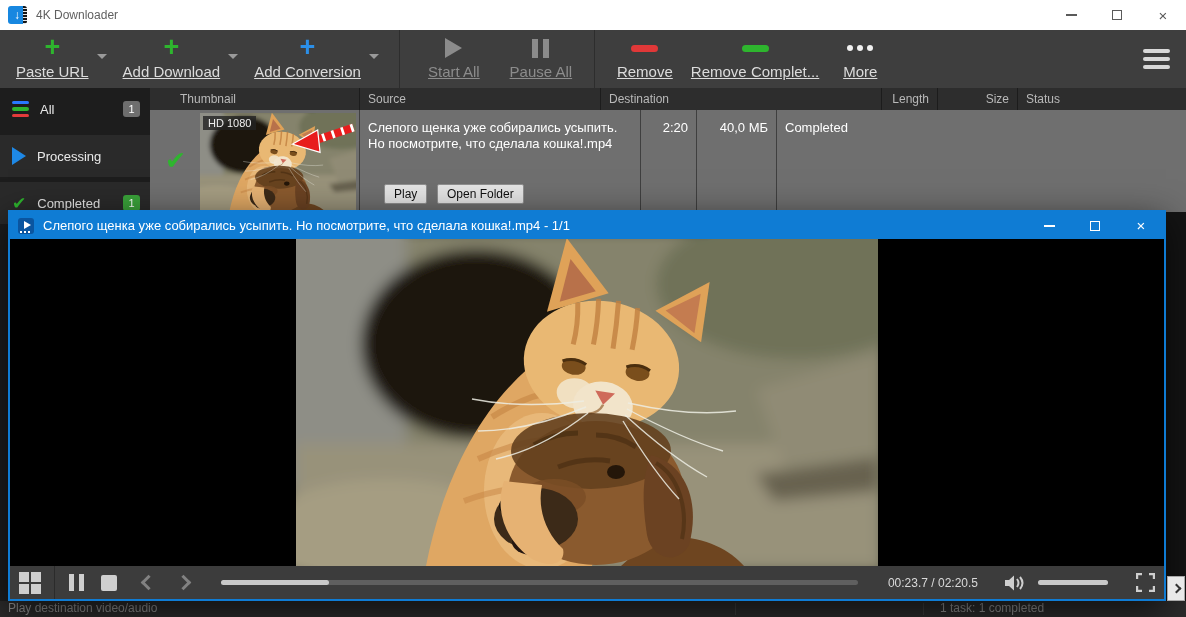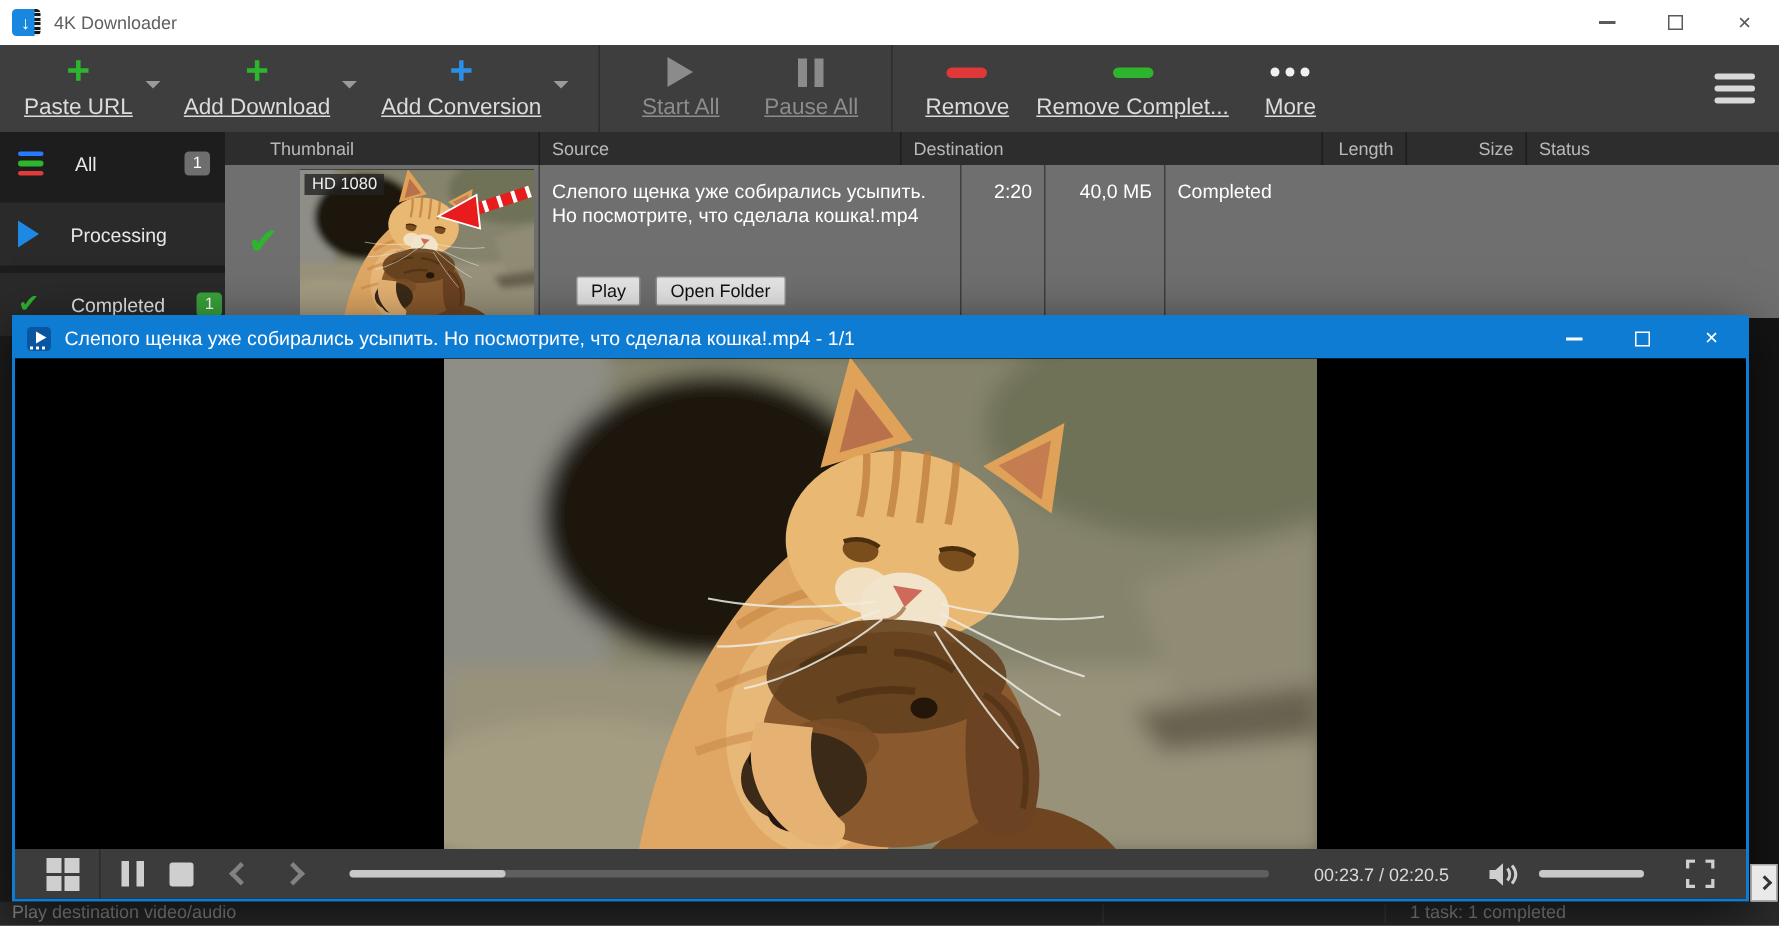--- a/index.html
+++ b/index.html
@@ -31,21 +31,21 @@
   .pause-ic i{display:block;width:6px;height:19px;background:#8b8b8b;}
   .bar-ic{width:27px;height:7px;border-radius:3.5px;margin:7px 0 6px;}
   .bar-ic.red{background:#e03838;} .bar-ic.green{background:#2eb52e;}
   .dots-ic{display:flex;gap:4px;height:20px;align-items:center;}
   .dots-ic i{width:6px;height:6px;border-radius:50%;background:#f0f0f0;}
   .hamb{margin-left:auto;margin-right:16px;align-self:center;display:flex;flex-direction:column;gap:4px;cursor:pointer;}
   .hamb i{display:block;width:27px;height:4px;border-radius:2px;background:#d8d8d8;}
 
   
   .sidebar{position:absolute;left:0;top:88px;width:150px;height:513px;background:#1d1d1d;}
-  .sb-item{height:42px;display:flex;align-items:center;padding:0 10px 0 12px;gap:21px;font-size:13px;color:#e8e8e8;}
+  .sb-item{height:42px;display:flex;align-items:center;padding:0 10px 0 12px;gap:11px;font-size:13px;color:#e8e8e8;}
   .sb-item.card{background:#2a2a2a;margin-top:5px;}
   .tri-ic{width:0;height:0;border-left:14px solid #1e88e5;border-top:9px solid transparent;border-bottom:9px solid transparent;}
   .stack-ic{display:flex;flex-direction:column;gap:3px;width:17px;}
   .stack-ic i{height:3.5px;border-radius:2px;display:block;}
   .check{color:#2eb52e;font-size:17px;font-weight:bold;}
   .badge{margin-left:auto;min-width:17px;height:16px;border-radius:3px;display:flex;align-items:center;justify-content:center;font-size:11px;color:#fff;padding:0 3px;}
   .badge.gray{background:#6e6e6e;} .badge.green{background:#3aa33a;}
 
   
   .thead{position:absolute;left:150px;top:88px;width:1036px;height:22px;background:#2d2d2d;display:flex;font-size:12px;color:#b9b9b9;}
@@ -68,21 +68,21 @@
   .picon{position:relative;width:16px;height:16px;background:#0a55a0;border-radius:3px;display:flex;align-items:center;justify-content:center;}
   .picon .tri{width:0;height:0;border-left:7px solid #fff;border-top:4.5px solid transparent;border-bottom:4.5px solid transparent;margin-left:2px;margin-bottom:2px;}
   .picon::after{content:"";position:absolute;bottom:1px;left:2px;right:2px;height:2px;background-image:repeating-linear-gradient(90deg,#fff 0 2px,transparent 2px 4px);}
   .ptitle-text{margin-left:9px;font-size:13px;white-space:nowrap;overflow:hidden;text-overflow:ellipsis;max-width:840px;}
   .pwc{margin-left:auto;display:flex;height:27px;color:#fff;}
   .pwc .wcb{width:46px;height:27px;display:flex;align-items:center;justify-content:center;}
   .video-area{position:relative;height:327px;background:#000;overflow:hidden;}
   .video-frame{position:absolute;left:286px;top:0;width:582px;height:327px;}
 
   
-  .pcontrols{height:33px;background:#3c3c3c;display:flex;align-items:center;padding:0 21px;}
+  .pcontrols{height:33px;background:#3c3c3c;display:flex;align-items:center;padding:0 9px;}
   .grid-ic{display:grid;grid-template-columns:10px 10px;grid-gap:2px;}
   .grid-ic i{width:10px;height:10px;background:#cfcfcf;}
   .pcsep{width:1px;height:33px;background:#2b2b2b;margin:0 14px 0 13px;}
   .ppause{display:flex;gap:5px;} .ppause i{width:5px;height:17px;background:#cfcfcf;}
   .pstop{width:16px;height:16px;background:#cfcfcf;border-radius:2px;margin-left:17px;}
   .chev{width:11px;height:11px;border-left:3px solid #828282;border-bottom:3px solid #828282;}
   .chev.left{transform:rotate(45deg);margin-left:26px;}
   .chev.right{transform:rotate(225deg);margin-left:24px;}
   .seek{flex:1;height:5px;background:#5f5f5f;border-radius:3px;margin:0 30px 0 32px;position:relative;}
   .seek .fill,.vol .fill{position:absolute;left:0;top:0;height:5px;background:#c9c9c9;border-radius:3px;}

